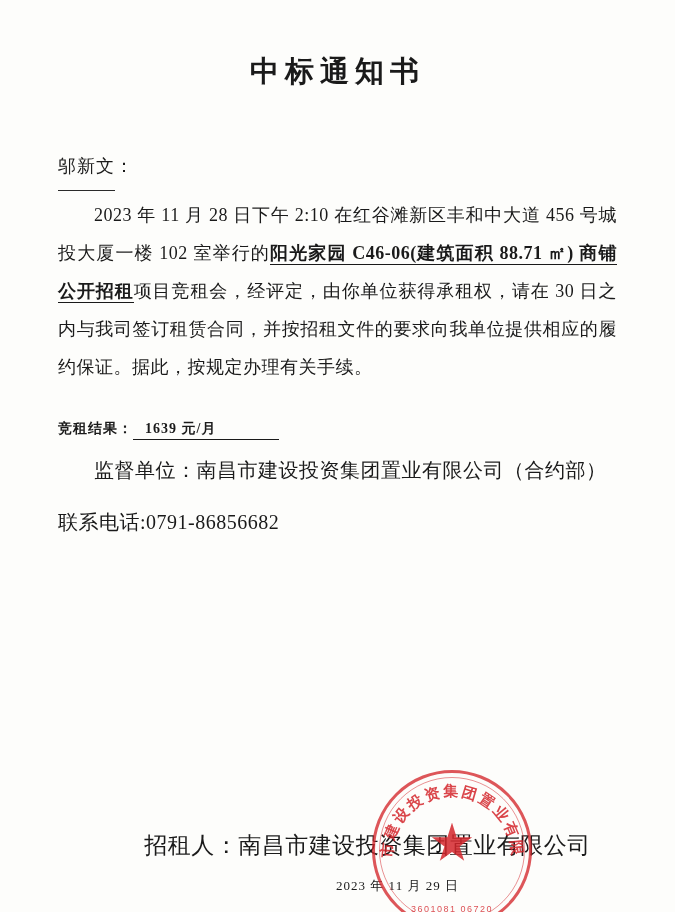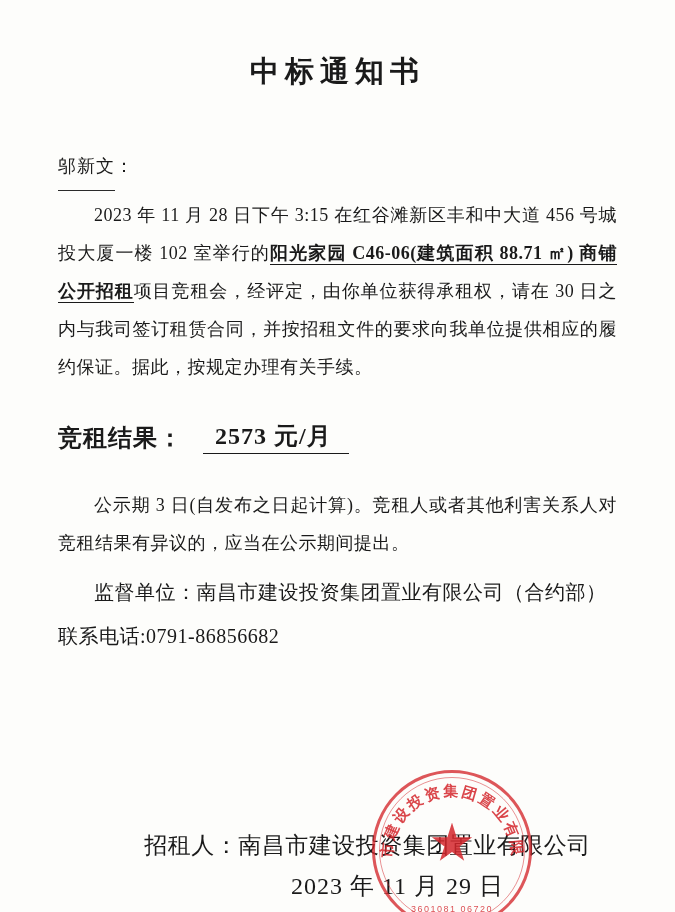--- a/index.html
+++ b/index.html
@@ -49,26 +49,24 @@
     letter-spacing: 0.5px;
     text-indent: 36px;
   }
   .emph {
     font-weight: 700;
     border-bottom: 1.6px solid #1a1a1a;
     padding-bottom: 1px;
   }
   .result-row {
     margin-top: 34px;
-    font-size: 24px;
+    font-size: 14px;
     letter-spacing: 1px;
     font-weight: 700;
     display: flex;
-    align-items: flex-end;
-    gap: 20px;
   }
   .result-label {
     white-space: nowrap;
   }
   .result-value {
     font-weight: 700;
     border-bottom: 1.6px solid #1a1a1a;
     min-width: 120px;
     padding: 0 14px 1px 12px;
     display: inline-block;
@@ -83,39 +81,39 @@
     letter-spacing: 0.5px;
   }
   .contact-line {
     margin-top: 12px;
     font-size: 20px;
     line-height: 36px;
     text-indent: 36px;
     letter-spacing: 0.5px;
   }
   .contact-line.second {
-    margin-top: 8px;
+    margin-top: 16px;
     text-indent: 0;
     padding-left: 0;
   }
   .sign-block {
     position: absolute;
     left: 0;
     right: 0;
     bottom: 58px;
     text-align: center;
   }
   .sign-line {
     font-size: 23px;
     line-height: 40px;
     letter-spacing: 0.5px;
     padding-left: 60px;
   }
   .sign-date {
-    font-size: 24px;
+    font-size: 13px;
     line-height: 40px;
     letter-spacing: 1px;
     padding-left: 120px;
   }
   
   .seal {
     position: absolute;
     left: 372px;
     top: 718px;
     width: 160px;
@@ -181,29 +179,28 @@
 
 <div class="page">
 
   <div class="doc-title">中标通知书</div>
 
   <div class="addressee">
     <span class="name">邬新文</span><span>：</span>
   </div>
 
   <div class="body-para">
-    <span>2023 年 11 月 28 日下午 3:15 在红谷滩新区丰和中大道 456 号城投大厦一楼 102 室举行的</span><span class="emph">阳光家园 C46-06(建筑面积 88.71 ㎡) 商铺公开招租</span><span>项目竞租会，经评定，由你单位获得承租权，请在 30 日之内与我司签订租赁合同，并按招租文件的要求向我单位提供相应的履约保证。据此，按规定办理有关手续。</span>
+    <span>2023 年 11 月 28 日下午 2:10 在红谷滩新区丰和中大道 456 号城投大厦一楼 102 室举行的</span><span class="emph">阳光家园 C46-06(建筑面积 88.71 ㎡) 商铺公开招租</span><span>项目竞租会，经评定，由你单位获得承租权，请在 30 日之内与我司签订租赁合同，并按招租文件的要求向我单位提供相应的履约保证。据此，按规定办理有关手续。</span>
   </div>
 
   <div class="result-row">
     <span class="result-label">竞租结果：</span>
-    <span class="result-value">2573 元/月</span>
-  </div>
-
-  <div class="notice-para">公示期 3 日(自发布之日起计算)。竞租人或者其他利害关系人对竞租结果有异议的，应当在公示期间提出。</div>
+    <span class="result-value">1639 元/月</span>
+  </div>
+
 
   <div class="contact-line">监督单位：南昌市建设投资集团置业有限公司（合约部）</div>
   <div class="contact-line second">联系电话:0791-86856682</div>
 
   <div class="sign-block">
     <div class="sign-line">招租人：南昌市建设投资集团置业有限公司</div>
     <div class="sign-date">2023 年 11 月 29 日</div>
   </div>
 
   <div class="seal">

